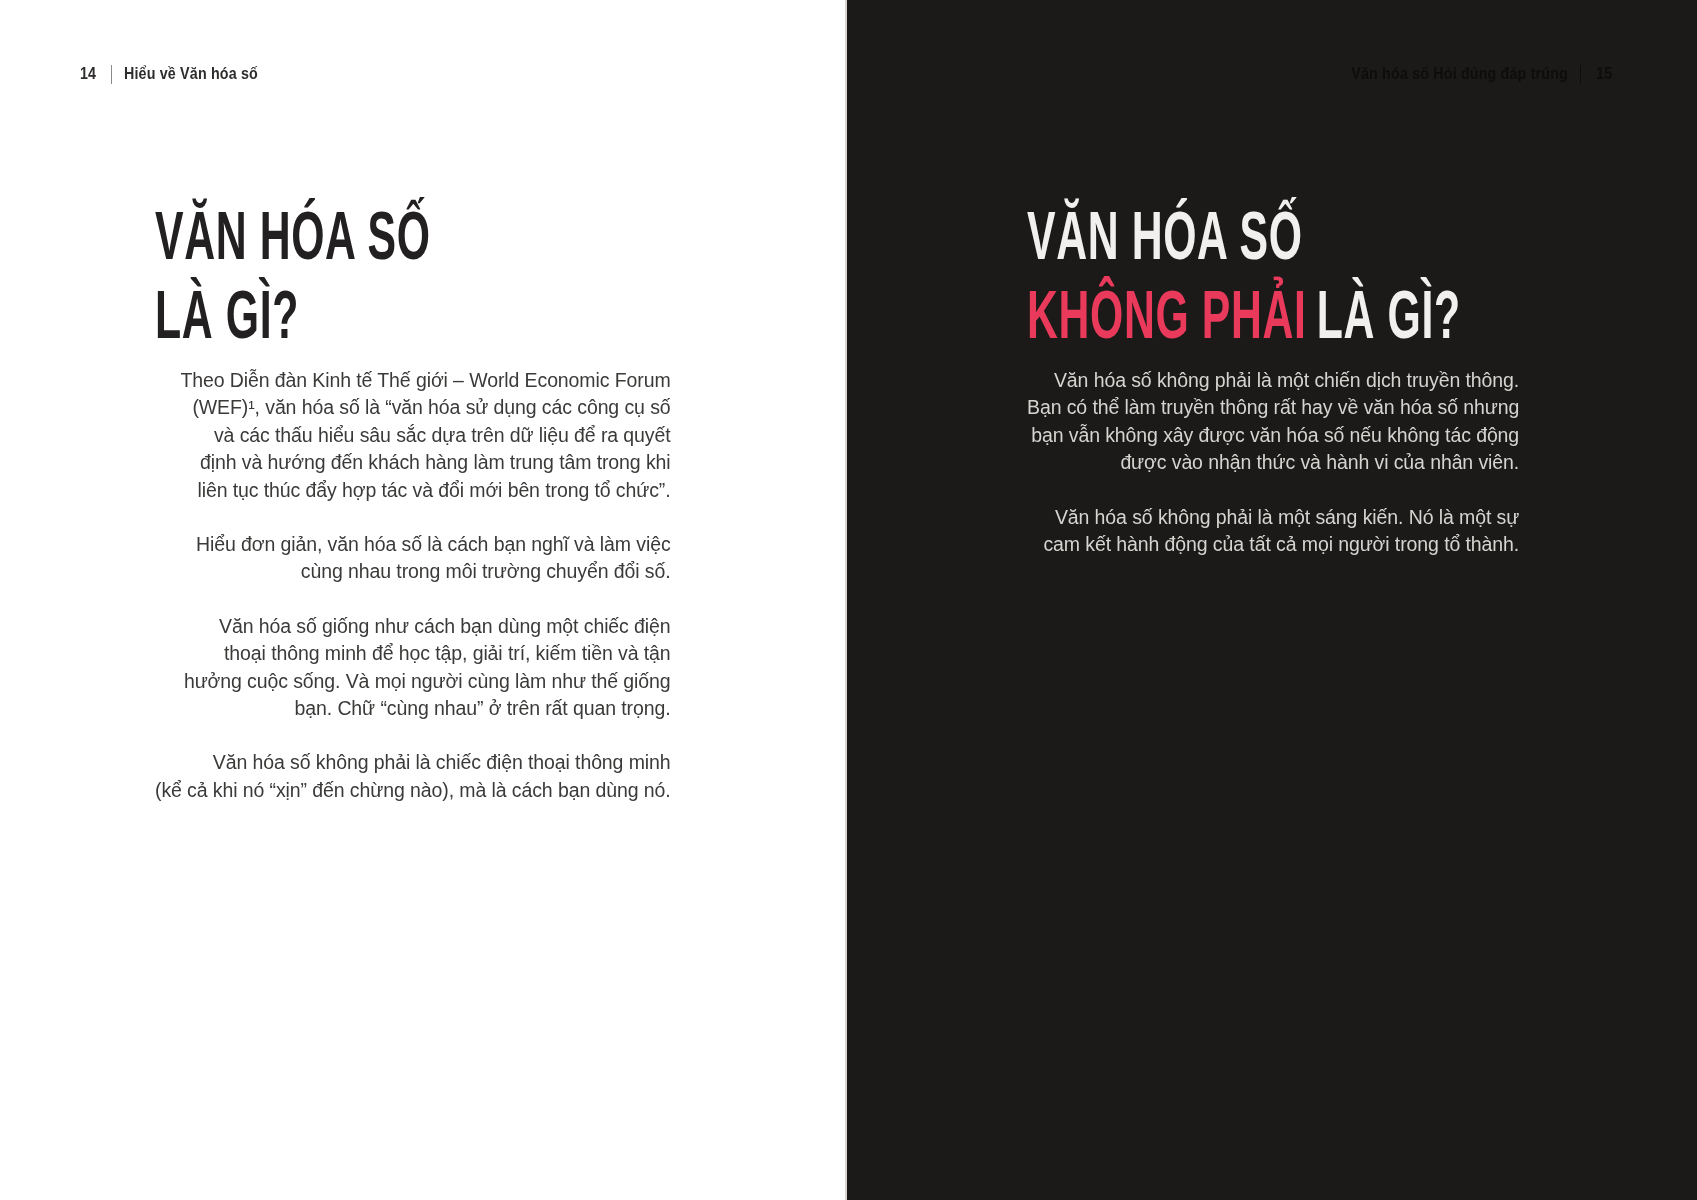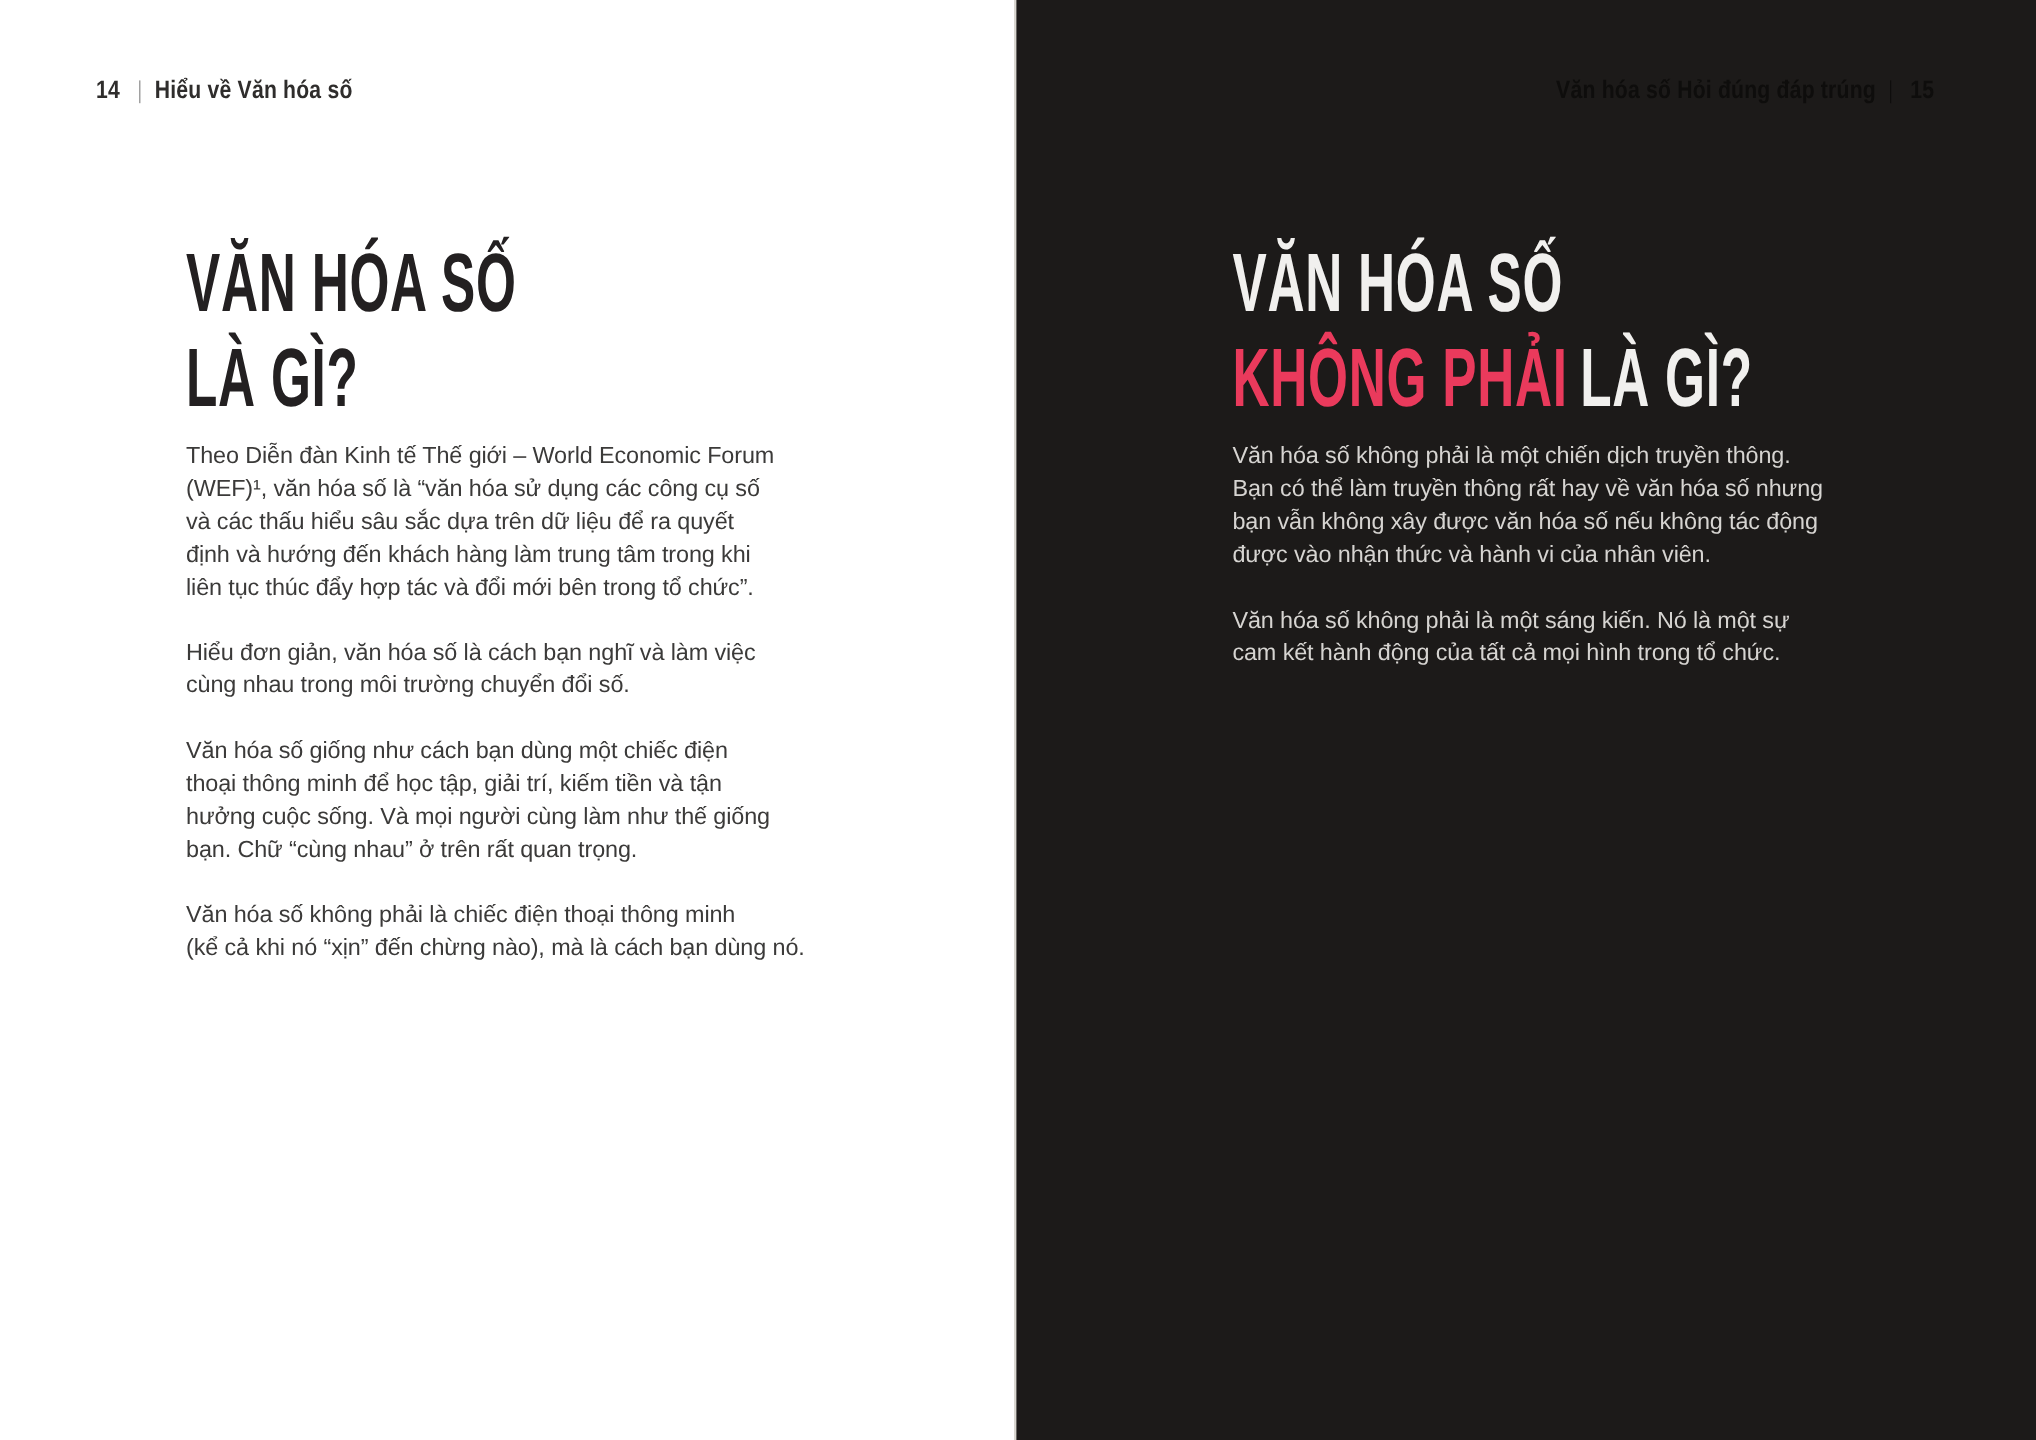--- a/index.html
+++ b/index.html
@@ -15,21 +15,21 @@
   .page { position: absolute; top: 0; height: 1200px; }
   .page-left  { left: 0; width: 845px; background: #ffffff; }
   .page-right { left: 845px; width: 852px; background: #1c1a19; border-left: 2px solid #d9d6d0; }
 
   
   .running-head {
     position: absolute;
     top: 64px;
     display: flex;
     align-items: center;
-    font-size: 21px;
+    font-size: 17px;
     font-weight: bold;
     letter-spacing: 0.2px;
     white-space: nowrap;
     text-align: right;
   }
   .running-head .cond { display: inline-block; transform: scaleX(0.84); }
   .head-left  { left: 80px; color: #2f2d2c; transform-origin: 0 50%; }
   .head-left  .cond { transform-origin: 0 50%; }
   .head-right { right: 85px; color: #0e0d0c; }
   .head-right .cond { transform-origin: 100% 50%; }
@@ -52,21 +52,21 @@
     letter-spacing: 1px;
     white-space: nowrap;
   }
   .title-left  { left: 155px; color: #232021; }
   .title-right { left: 180px; color: #f1f0ee; }
   .title-line { display: block; transform: scaleX(0.62); transform-origin: 0 0; }
   .accent { color: #ea3a5c; }
   .title-rest { margin-left: 0.24em; }
 
   
-  .body-col { position: absolute; top: 367px; }
+  .body-col { position: absolute; top: 367px; text-align: right; }
   .body-left  { left: 155px; }
   .body-right { left: 180px; }
   .body-col p {
     white-space: pre;
     font-size: 19.5px;
     line-height: 27.4px;
     letter-spacing: -0.1px;
     margin: 0 0 27px 0;
   }
   .body-left  p { color: #3b3a39; }
@@ -122,18 +122,18 @@
         <span class="accent">KHÔNG PHẢI</span><span class="title-rest">LÀ GÌ?</span>
       </span>
     </h1>
 
     <div class="body-col body-right">
       <p>Văn hóa số không phải là một chiến dịch truyền thông.
 Bạn có thể làm truyền thông rất hay về văn hóa số nhưng
 bạn vẫn không xây được văn hóa số nếu không tác động
 được vào nhận thức và hành vi của nhân viên.</p>
       <p>Văn hóa số không phải là một sáng kiến. Nó là một sự
-cam kết hành động của tất cả mọi hình trong tổ chức.</p>
+cam kết hành động của tất cả mọi người trong tổ thành.</p>
     </div>
 
   </section>
 
 </div>
 
 </body></html>

